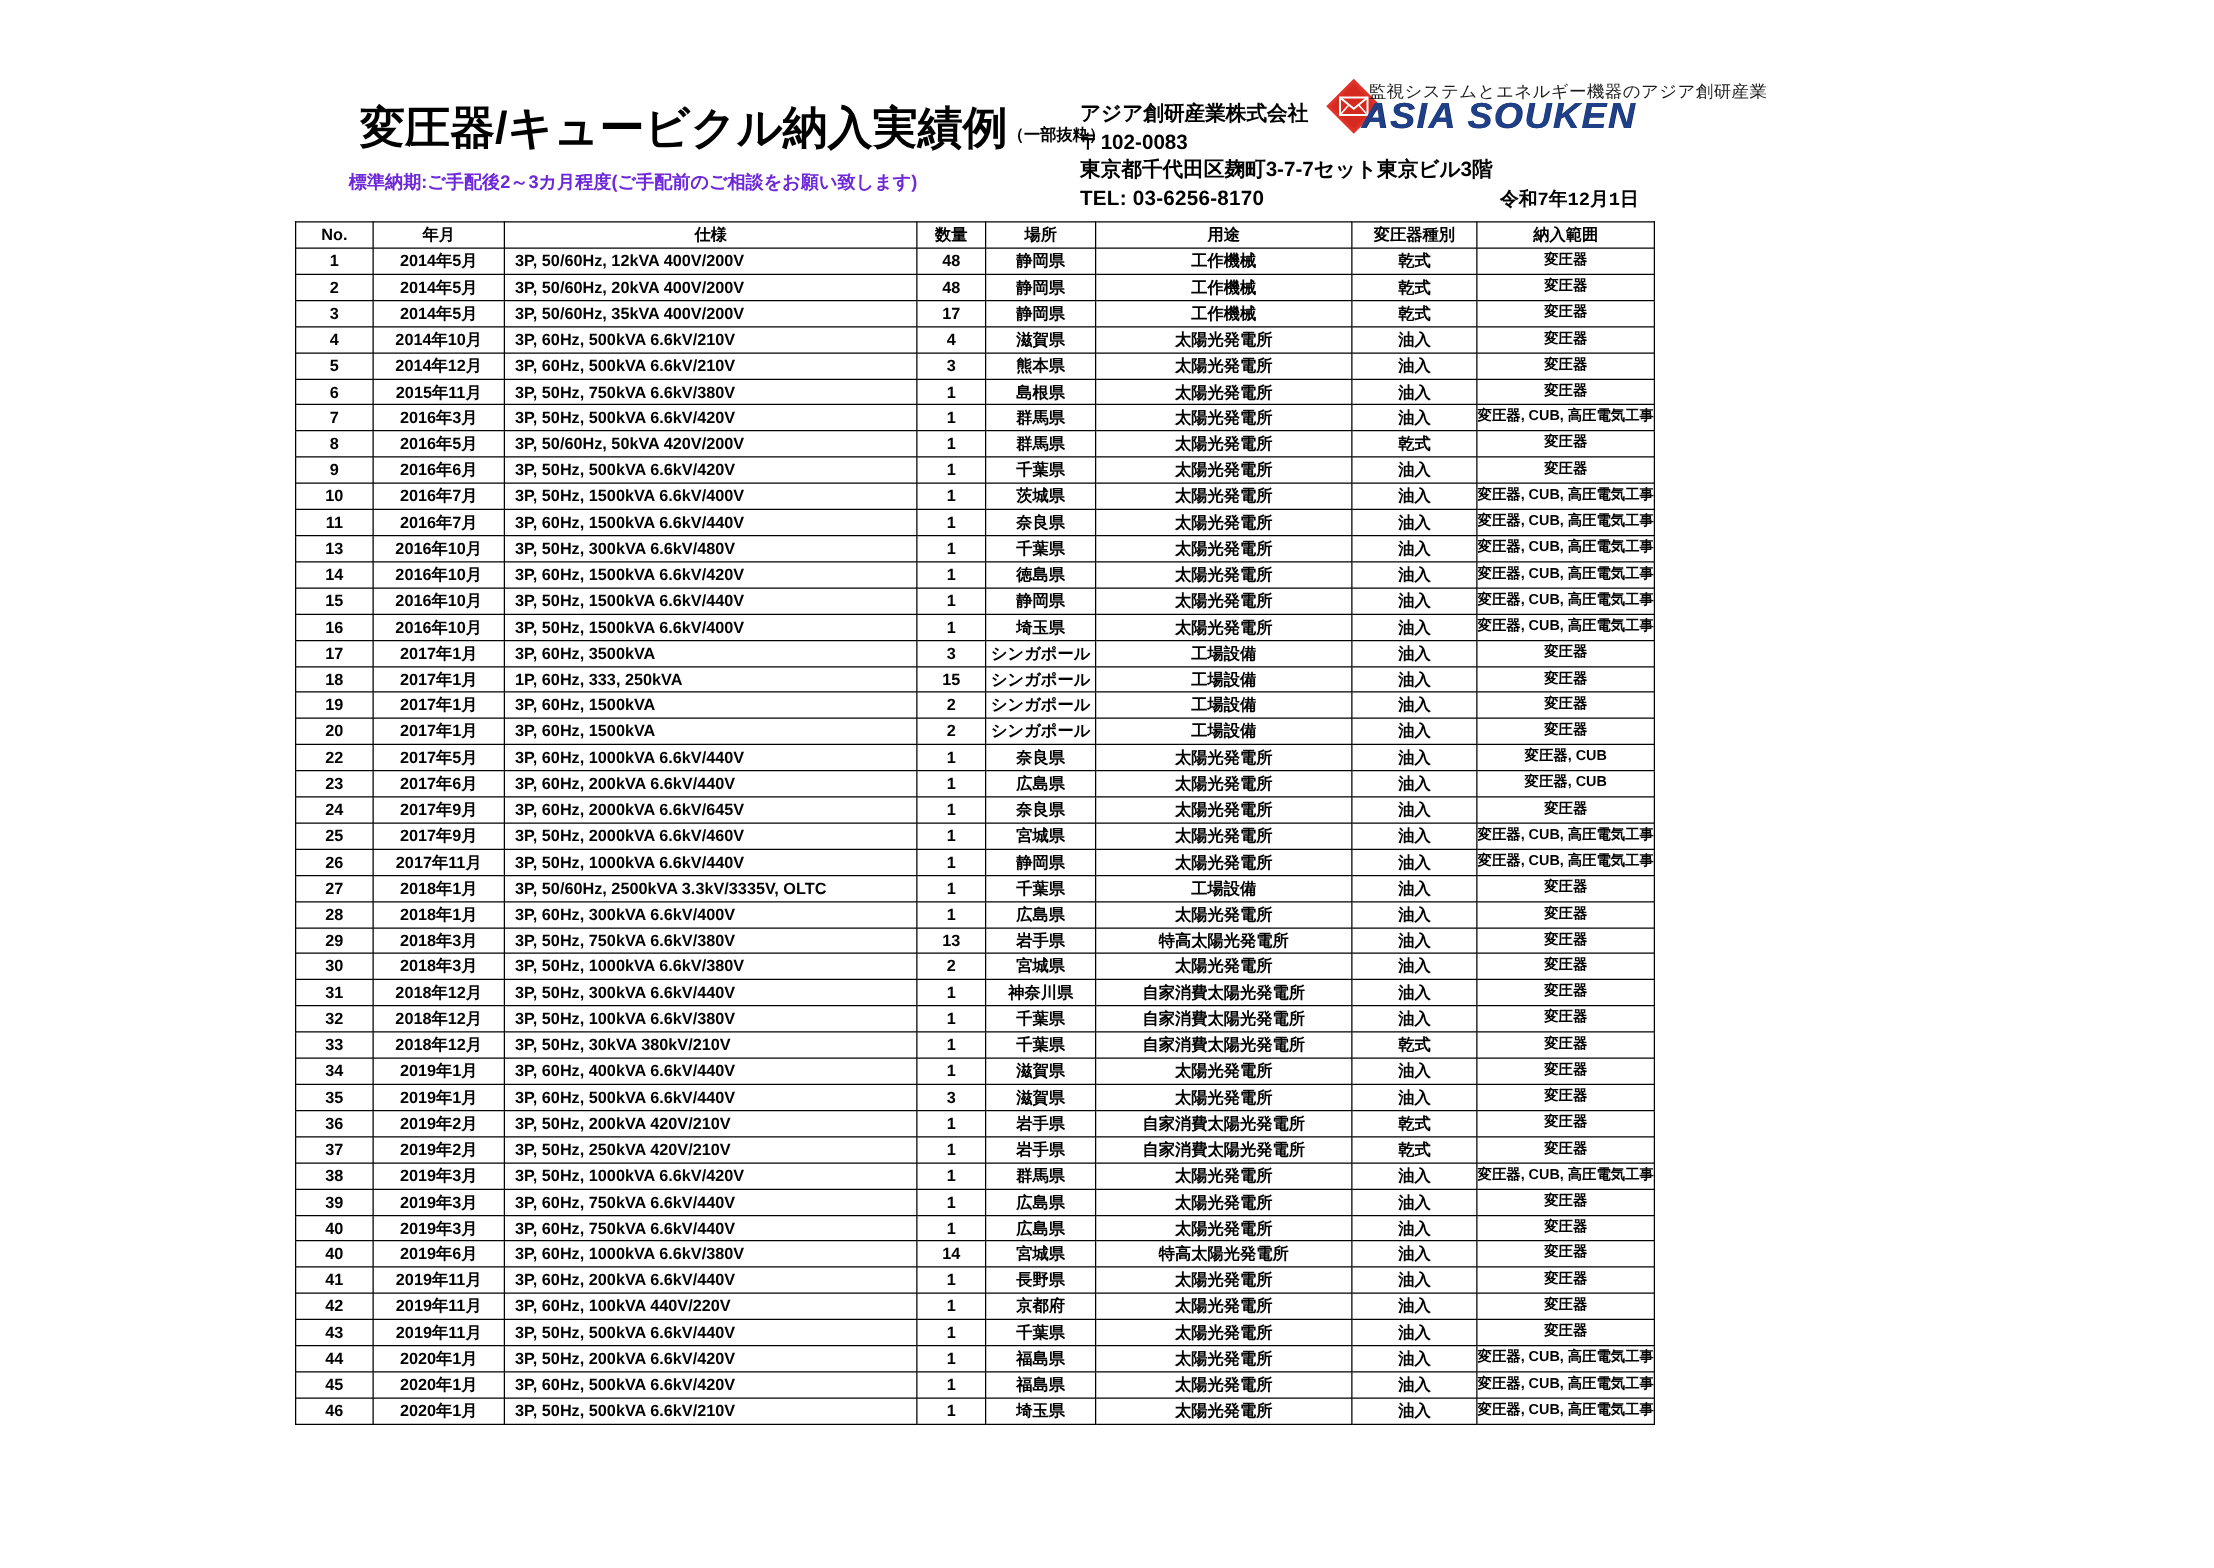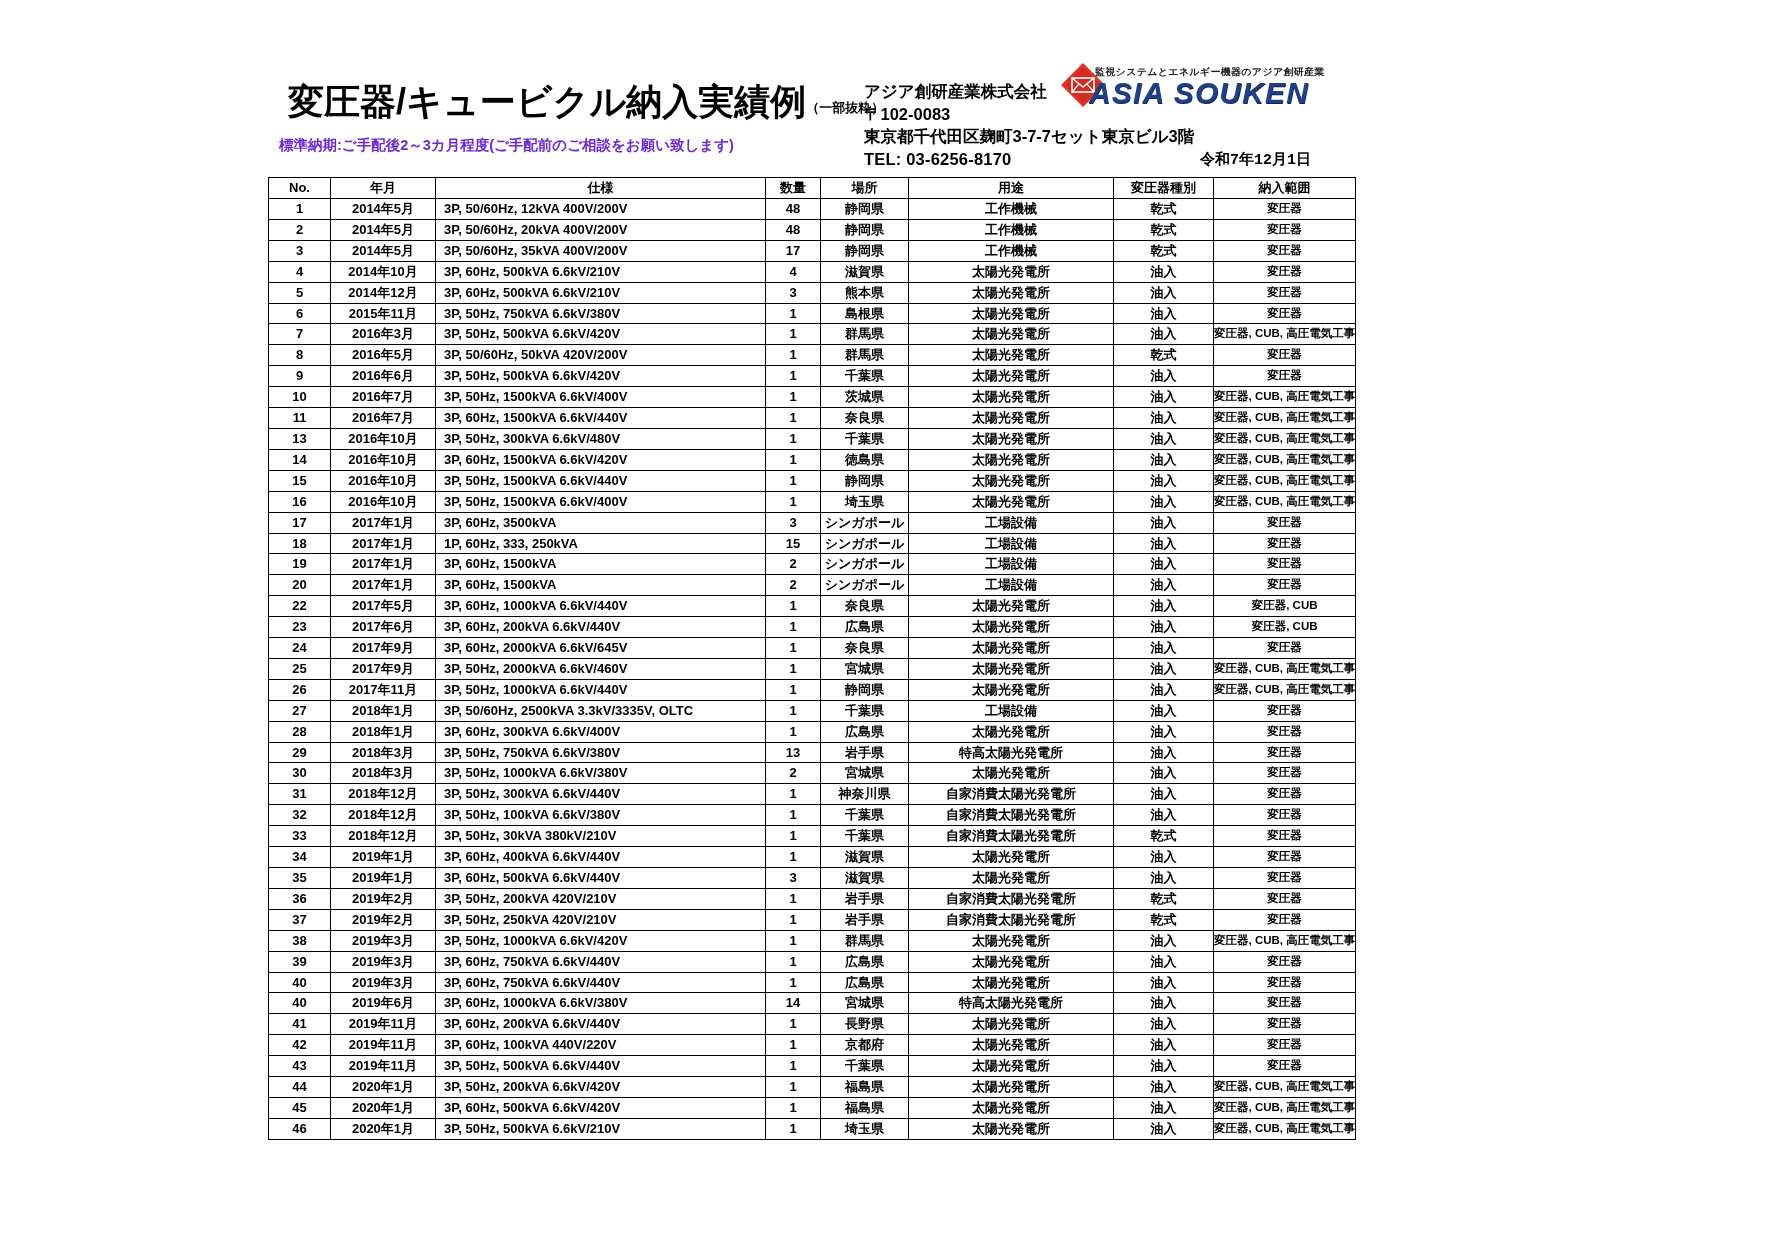--- a/index.html
+++ b/index.html
@@ -81,22 +81,22 @@
     position: absolute;
     left: 20px;
     top: 0px;
     width: 46px;
     height: 46px;
   }
   .logo-tagline {
     position: absolute;
     left: 55px;
     top: 3px;
-    font-size: 10px;
-    font-weight: bold;
+    font-size: 14px;
+    font-weight: normal;
     color: #1a1a1a;
     letter-spacing: 0.3px;
     white-space: nowrap;
     transform: scaleY(0.95);
   }
   .logo-word {
     position: absolute;
     left: 49px;
     top: 15px;
     font-size: 29px;
@@ -118,21 +118,20 @@
     font-weight: bold;
     white-space: nowrap;
     font-family: Liberation Mono, monospace;
   }
 
   
   .tbl-wrap {
     position: absolute;
     left: 236px;
     top: 177px;
-    margin-left: 32px;
   }
   table.grid {
     border-collapse: collapse;
     table-layout: fixed;
     font-size: 13px;
   }
   table.grid td, table.grid th {
     border: 1px solid #000000;
     padding: 0;
     height: 19.9px;

